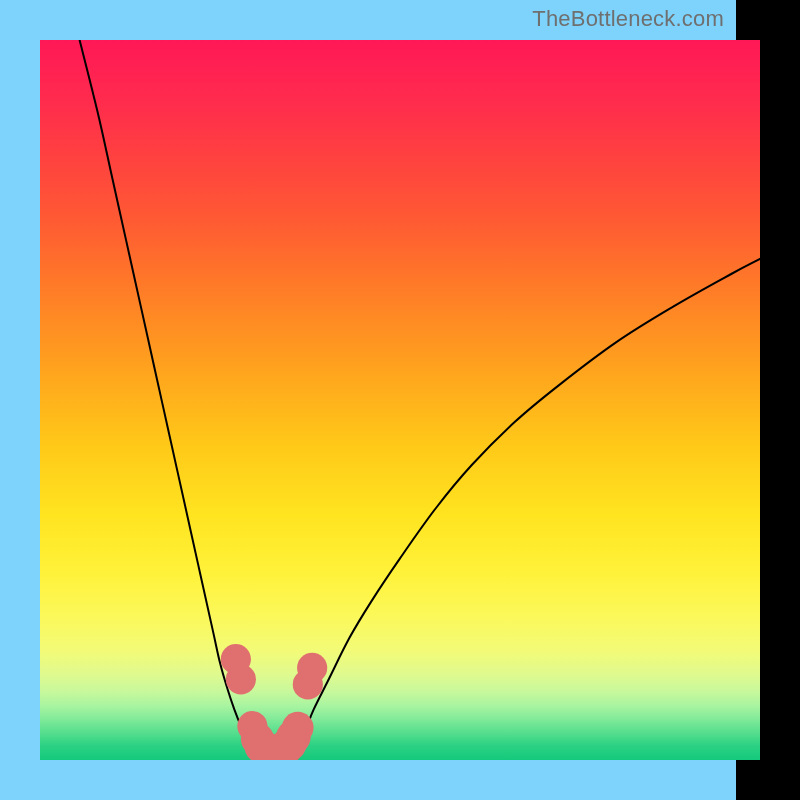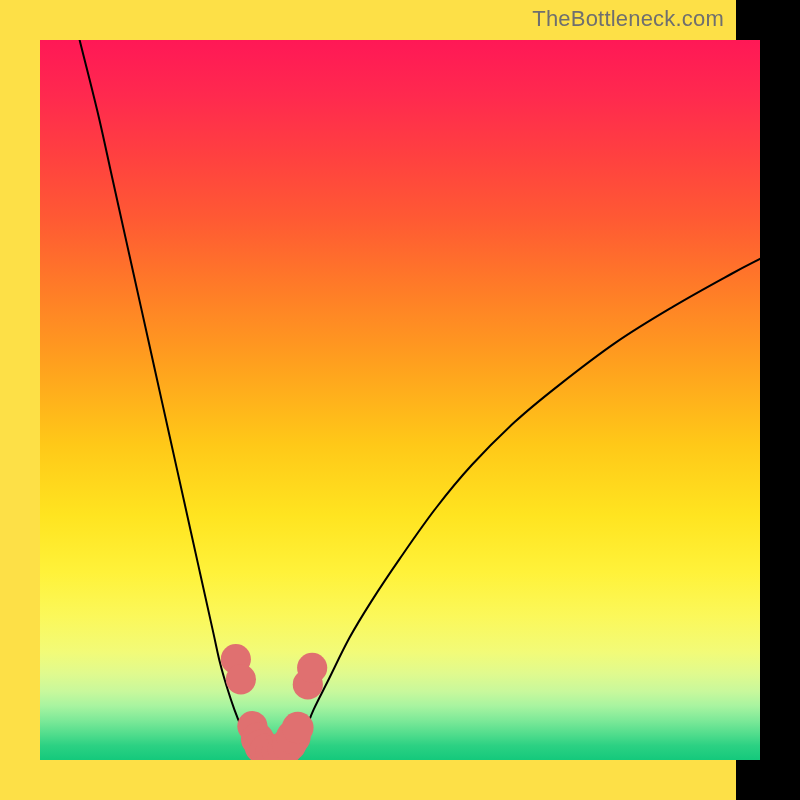--- a/index.html
+++ b/index.html
@@ -10,21 +10,21 @@
     background: #000;
     overflow: hidden;
     font-family: Arial, Helvetica, sans-serif;
   }
   .frame {
     position: absolute;
     left: 0;
     top: 0;
     width: 736px;
     height: 800px;
-    background: #fde047;
+    background: #7dd3fc;
   }
   .plot-area {
     position: absolute;
     left: 40px;
     top: 40px;
     width: 720px;
     height: 720px;
     overflow: hidden;
   }
   .gradient {

